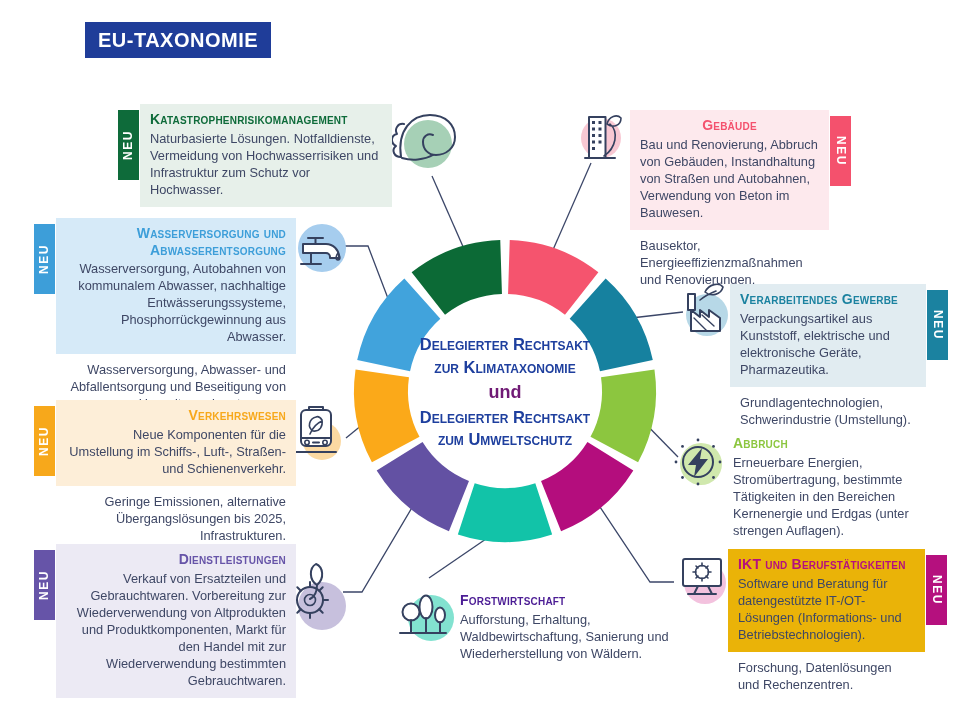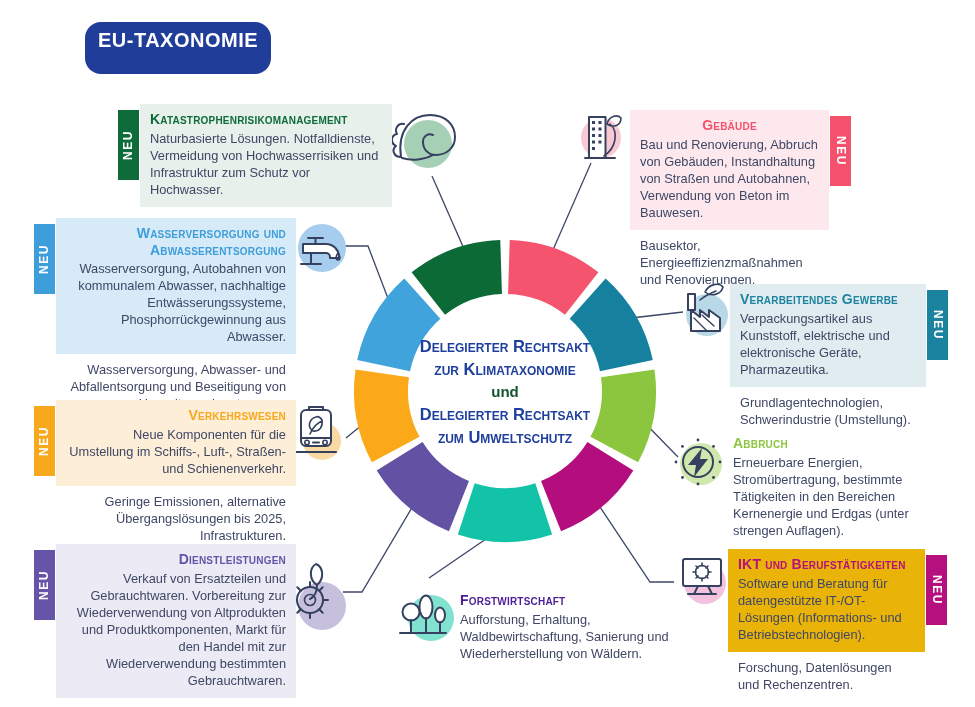--- a/index.html
+++ b/index.html
@@ -2,43 +2,43 @@
 <html><head>
 <meta charset="utf-8">
 <style>
   html,body { margin:0; padding:0; background:#fff; }
   .stage {
     position:relative; width:975px; height:707px; overflow:hidden;
     font-family:"Liberation Sans", sans-serif; background:#ffffff;
   }
   
   .brand {
-    position:absolute; left:85px; top:22px; height:52px; line-height:36px;
+    position:absolute; left:85px; top:22px; height:36px; line-height:36px;
     background:#1f3d99; color:#ffffff; font-weight:bold; font-size:20px;
-    padding:0 13px; letter-spacing:0.5px;border-radius:16px;
+    padding:0 13px; letter-spacing:0.5px;
   }
   .banner {
     position:absolute; left:273px; top:22px; height:36px; line-height:36px; width:436px;
     background:#d4e2f4; color:#1e3f9e; font-weight:bold; font-size:19px;
     padding:0 14px; letter-spacing:0.3px;
   }
   
   svg.fig { position:absolute; left:0; top:0; }
   .lead { fill:none; stroke:#3b4668; stroke-width:1.3px; }
   .glyph { fill:none; stroke:#35415f; stroke-width:2px; stroke-linecap:round; stroke-linejoin:round; }
   .glyph-fill { fill:#35415f; stroke:none; }
   .glyph-white { fill:#ffffff; stroke:#35415f; stroke-width:2px; stroke-linejoin:round; }
   
   .center-label {
     position:absolute; left:505px; top:392px; transform:translate(-50%,-50%);
     width:172px; text-align:center; color:#1e3f9e;
     font-weight:bold; font-variant:small-caps; font-size:16.5px; line-height:1.38;
   }
   .center-label .und {
-    font-variant:normal; font-weight:bold; color:#14532d; font-size:15px; line-height:1.5;
+    font-variant:normal; font-weight:bold; color:#701a75; font-size:18px; line-height:1.5;
   }
   
   .block { position:absolute; font-size:12.8px; color:#3e4765; line-height:1.33; }
   .panel { margin-left:22px; padding:7px 10px 9px 10px; }
   .block.rside .panel { margin-left:0; margin-right:22px; }
   .block.plain .panel { margin:0; padding:0; background:transparent !important; }
   .heading {
     font-variant:small-caps; font-weight:bold; font-size:14px; line-height:1.18;
     margin-bottom:2px; letter-spacing:0.2px;
   }

